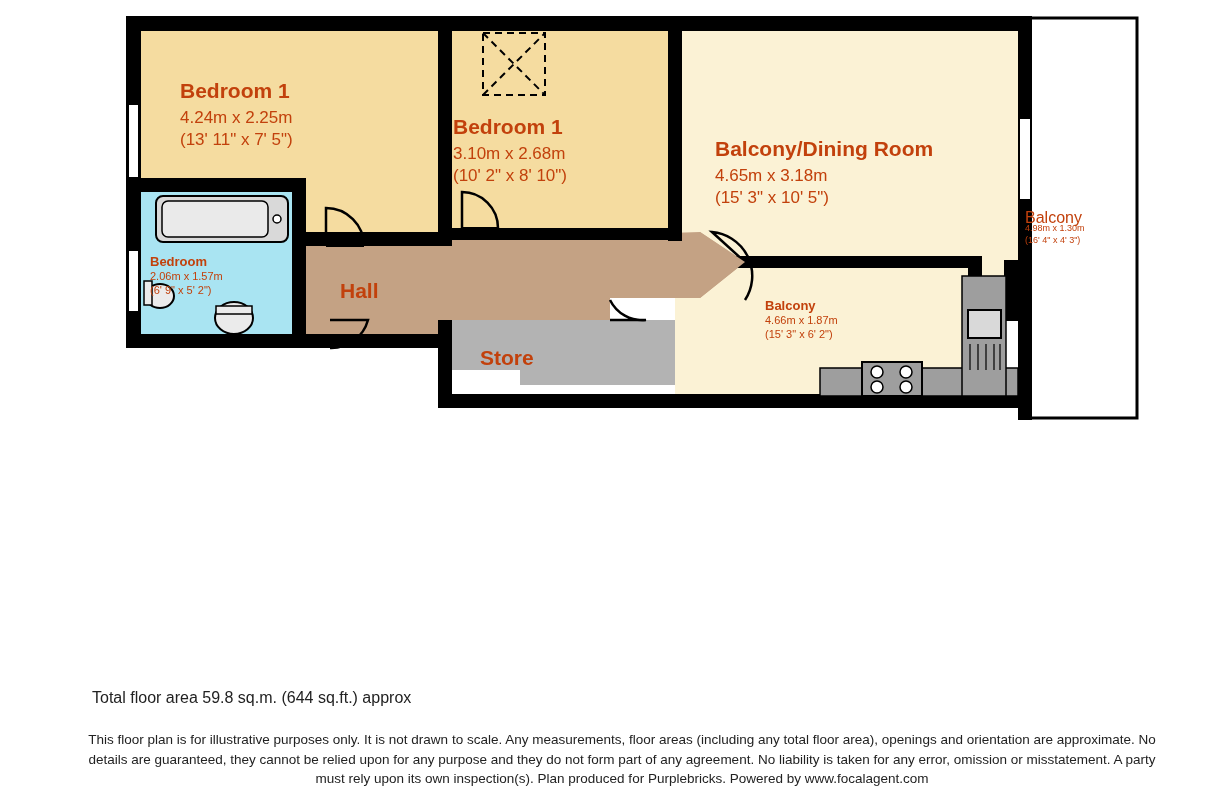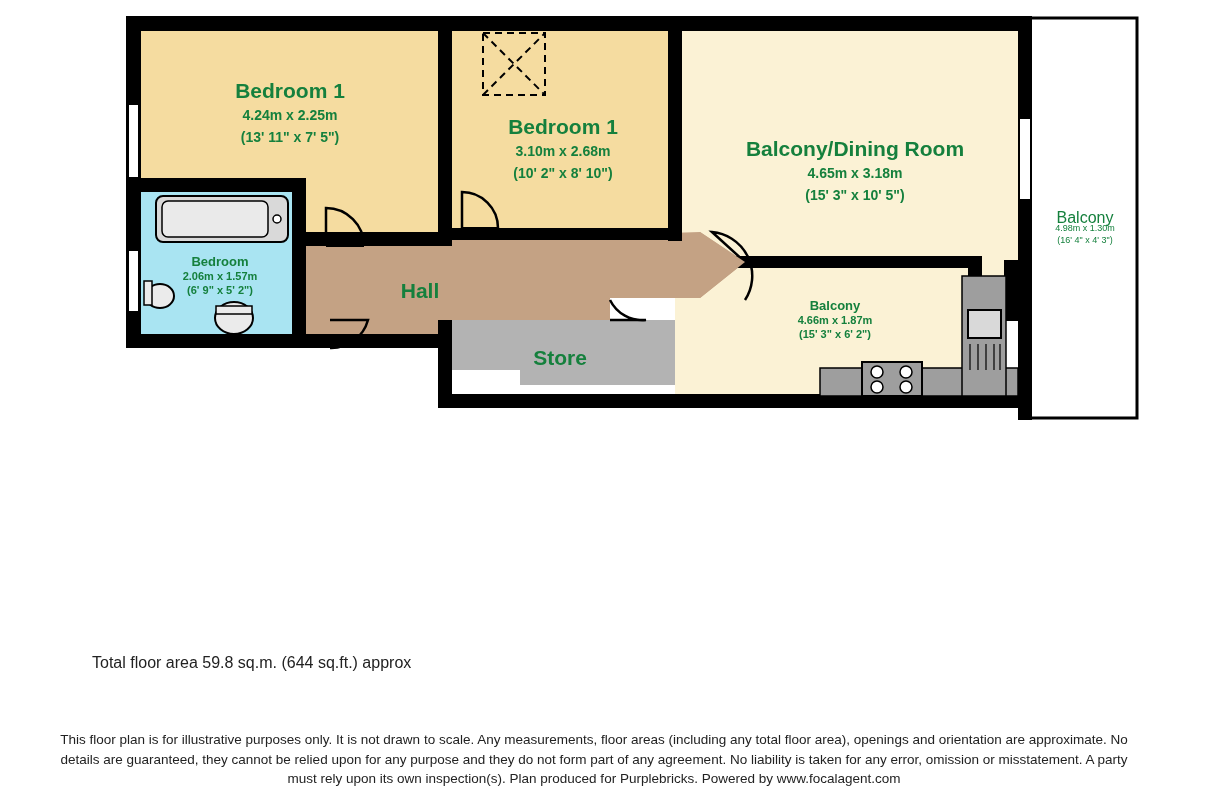--- a/index.html
+++ b/index.html
@@ -17,57 +17,56 @@
   }
   #plan {
     position: absolute;
     left: 0;
     top: 0;
     width: 1218px;
     height: 800px;
   }
   .label {
     position: absolute;
-    text-align: center;
     line-height: 1.25;
     white-space: pre;
-    color: #15803d;
+    color: #c2410c;
   }
   .room-name {
     font-size: 21px;
     font-weight: bold;
   }
   .room-dim {
-    font-size: 14px;
-    font-weight: bold;
+    font-size: 17px;
+    font-weight: normal;
   }
   .room-name-sm {
     font-size: 13px;
     font-weight: bold;
   }
   .room-dim-sm {
     font-size: 11px;
-    font-weight: bold;
+    font-weight: normal;
   }
   .room-name-xs {
     font-size: 16px;
   }
   .room-dim-xs {
     font-size: 9px;
   }
   .total-area {
     position: absolute;
     left: 92px;
-    top: 654px;
+    top: 689px;
     font-size: 16px;
     color: #222;
   }
   .disclaimer {
     position: absolute;
-    left: 44px;
+    left: 72px;
     top: 730px;
     width: 1100px;
     text-align: center;
     font-size: 13.5px;
     line-height: 1.45;
     color: #222;
   }
 </style>
 </head>
 <body>

